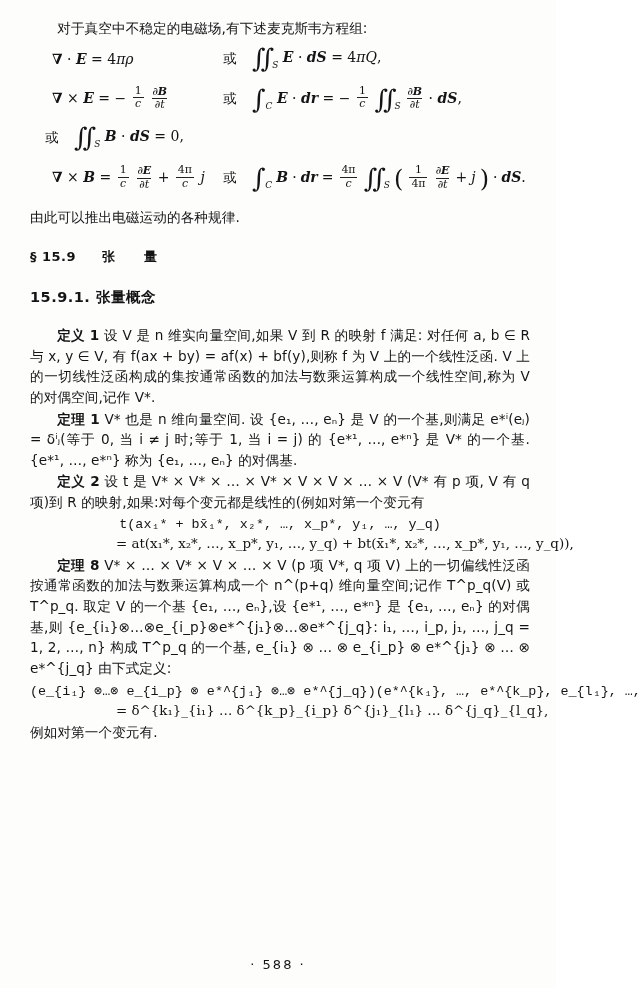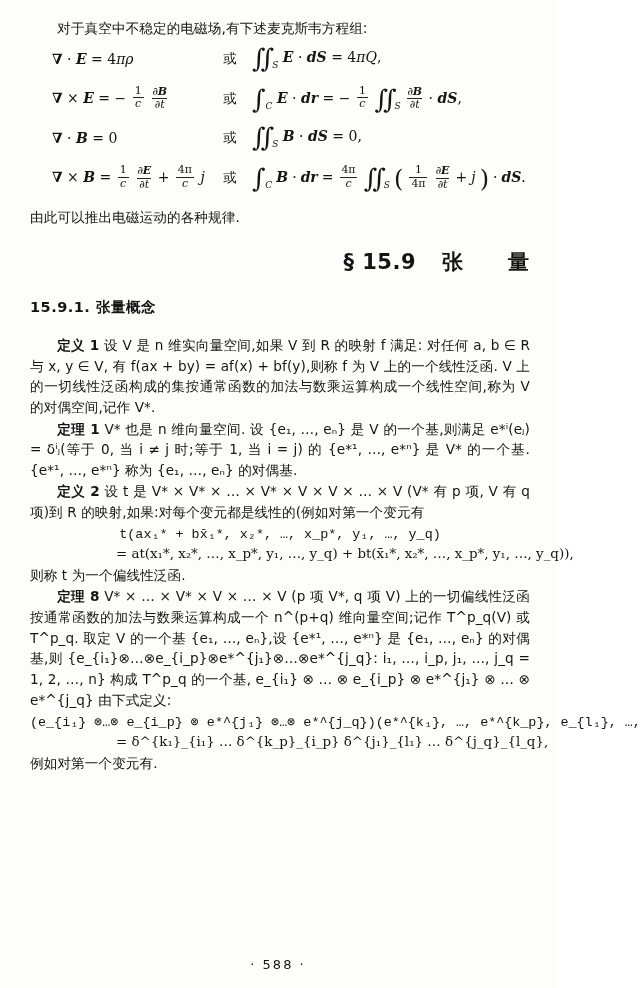--- a/index.html
+++ b/index.html
@@ -105,22 +105,22 @@
   .paren-big { font-size: 24px; vertical-align: -5px; line-height: 0; }
 
   .afterline {
     margin-top: 14px;
     margin-bottom: 20px;
     font-size: 13.6px;
   }
 
   
   h2.section {
-    text-align: right;
-    font-size: 21px;
+    text-align: left;
+    font-size: 13px;
     font-weight: bold;
     letter-spacing: 1px;
     margin: 8px 0 22px 0;
     font-family: "DejaVu Sans", sans-serif;
   }
   h2.section .num { letter-spacing: 0.5px; }
   h2.section .sp { display: inline-block; width: 26px; }
   h3.subsection {
     font-size: 14.5px;
     font-weight: bold;
@@ -185,23 +185,20 @@
         <div class="eq-right">
           <span class="bigop">∫</span><span class="sub-s">C</span> <span class="vec">E</span> · <span class="vec">d</span><span class="vec">r</span> = −
           <span class="frac"><span class="num">1</span><span class="den"><i>c</i></span></span>
           <span class="bigop2">∬</span><span class="sub-s">S</span>
           <span class="pfrac"><span class="num">∂<b>B</b></span><span class="den">∂t</span></span>
           · <span class="vec">d</span><span class="vec">S</span>,
         </div>
       </div>
 
       <div class="eqrow">
-        <div class="eq-left">
-          <span class="vec">∇</span> · <span class="vec">B</span> = 0
-        </div>
         <div class="eq-or">或</div>
         <div class="eq-right">
           <span class="bigop2">∬</span><span class="sub-s">S</span> <span class="vec">B</span> · <span class="vec">d</span><span class="vec">S</span> = 0,
         </div>
       </div>
 
       <div class="eqrow">
         <div class="eq-left">
           <span class="vec">∇</span> × <span class="vec">B</span> =
           <span class="frac"><span class="num">1</span><span class="den"><i>c</i></span></span>
@@ -245,21 +242,20 @@
     </p>
 
     <p class="indent para">
       <span class="bold">定义 2</span>
       <span>设 t 是 V* × V* × … × V* × V × V × … × V (V* 有 p 项, V 有 q 项)到 R 的映射,如果:对每个变元都是线性的(例如对第一个变元有</span>
     </p>
 
     <div class="dmc">t(ax₁* + bx̄₁*, x₂*, …, x_p*, y₁, …, y_q)</div>
     <div class="dm2">= at(x₁*, x₂*, …, x_p*, y₁, …, y_q) + bt(x̄₁*, x₂*, …, x_p*, y₁, …, y_q)),</div>
 
-    <p class="para">则称 t 为一个偏线性泛函.</p>
 
     <p class="indent para">
       <span class="bold">定理 8</span>
       <span>V* × … × V* × V × … × V (p 项 V*, q 项 V) 上的一切偏线性泛函按通常函数的加法与数乘运算构成一个 n^(p+q) 维向量空间;记作 T^p_q(V) 或 T^p_q. 取定 V 的一个基 {e₁, …, eₙ},设 {e*¹, …, e*ⁿ} 是 {e₁, …, eₙ} 的对偶基,则 {e_{i₁}⊗…⊗e_{i_p}⊗e*^{j₁}⊗…⊗e*^{j_q}: i₁, …, i_p, j₁, …, j_q = 1, 2, …, n} 构成 T^p_q 的一个基, e_{i₁} ⊗ … ⊗ e_{i_p} ⊗ e*^{j₁} ⊗ … ⊗ e*^{j_q} 由下式定义:</span>
     </p>
 
     <div class="dmc">(e_{i₁} ⊗…⊗ e_{i_p} ⊗ e*^{j₁} ⊗…⊗ e*^{j_q})(e*^{k₁}, …, e*^{k_p}, e_{l₁}, …, e_{l_q})</div>
     <div class="dm2">= δ^{k₁}_{i₁} … δ^{k_p}_{i_p} δ^{j₁}_{l₁} … δ^{j_q}_{l_q},</div>
 
     <p class="para">例如对第一个变元有.</p>

